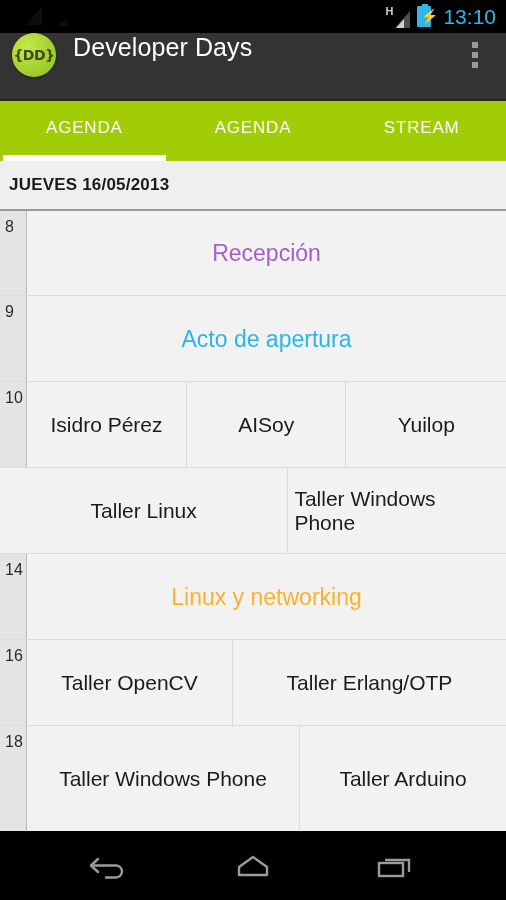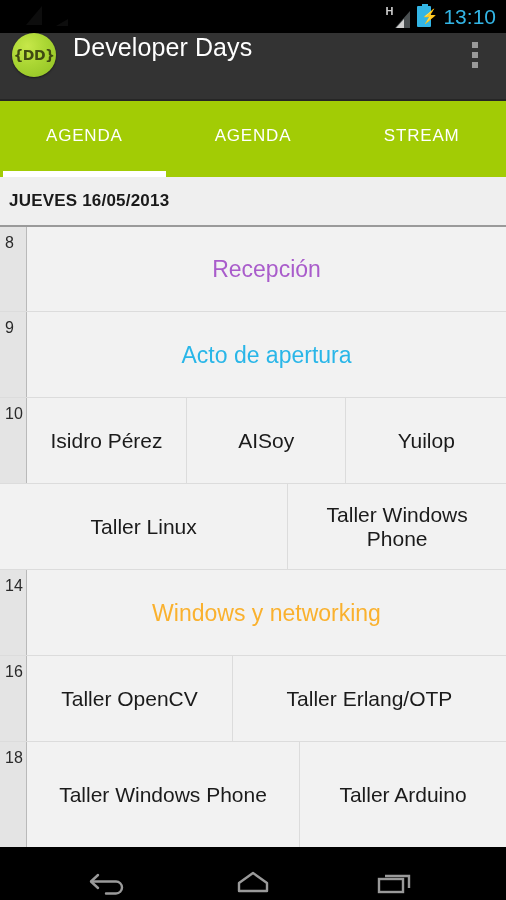--- a/index.html
+++ b/index.html
@@ -166,21 +166,21 @@
   }
   .overflow-menu i {
     display: block;
     width: 6px;
     height: 6px;
     background: #9a9a9a;
   }
 
   
   .tab-bar {
-    height: 76px;
+    height: 60px;
     background: #a2cc05;
     display: flex;
     align-items: stretch;
     position: relative;
   }
   .tab {
     flex: 1 1 0;
     display: flex;
     align-items: center;
     justify-content: center;
@@ -245,21 +245,20 @@
   }
   .slots {
     flex: 1 1 auto;
     display: flex;
     align-items: stretch;
   }
   .slot {
     display: flex;
     align-items: center;
     justify-content: center;
-    text-align: center;
     font-size: 21px;
     color: #1b1b1b;
     border-right: 1px solid #dcdcdc;
     box-sizing: border-box;
     padding: 0 6px;
     line-height: 1.13;
     background: #f2f2f2;
   }
   .slot:last-child { border-right: none; }
   .slot.accent-purple { color: #a95ccb; font-size: 23px; }
@@ -357,21 +356,21 @@
       </div>
       <div class="agenda-row" style="height: 86px; flex: 0 0 86px;">
         <div class="slots">
           <div class="slot " style="flex: 0 0 57%;">Taller Linux</div>
           <div class="slot " style="flex: 0 0 43%;">Taller Windows Phone</div>
         </div>
       </div>
       <div class="agenda-row" style="height: 86px; flex: 0 0 86px;">
         <div class="hour-cell">14</div>
         <div class="slots">
-          <div class="slot accent-orange" style="flex: 0 0 100%;">Windows y networking</div>
+          <div class="slot accent-orange" style="flex: 0 0 100%;">Linux y networking</div>
         </div>
       </div>
       <div class="agenda-row" style="height: 86px; flex: 0 0 86px;">
         <div class="hour-cell">16</div>
         <div class="slots">
           <div class="slot " style="flex: 0 0 43%;">Taller OpenCV</div>
           <div class="slot " style="flex: 0 0 57%;">Taller Erlang/OTP</div>
         </div>
       </div>
       <div class="agenda-row" style="height: 105px; flex: 0 0 105px;">

